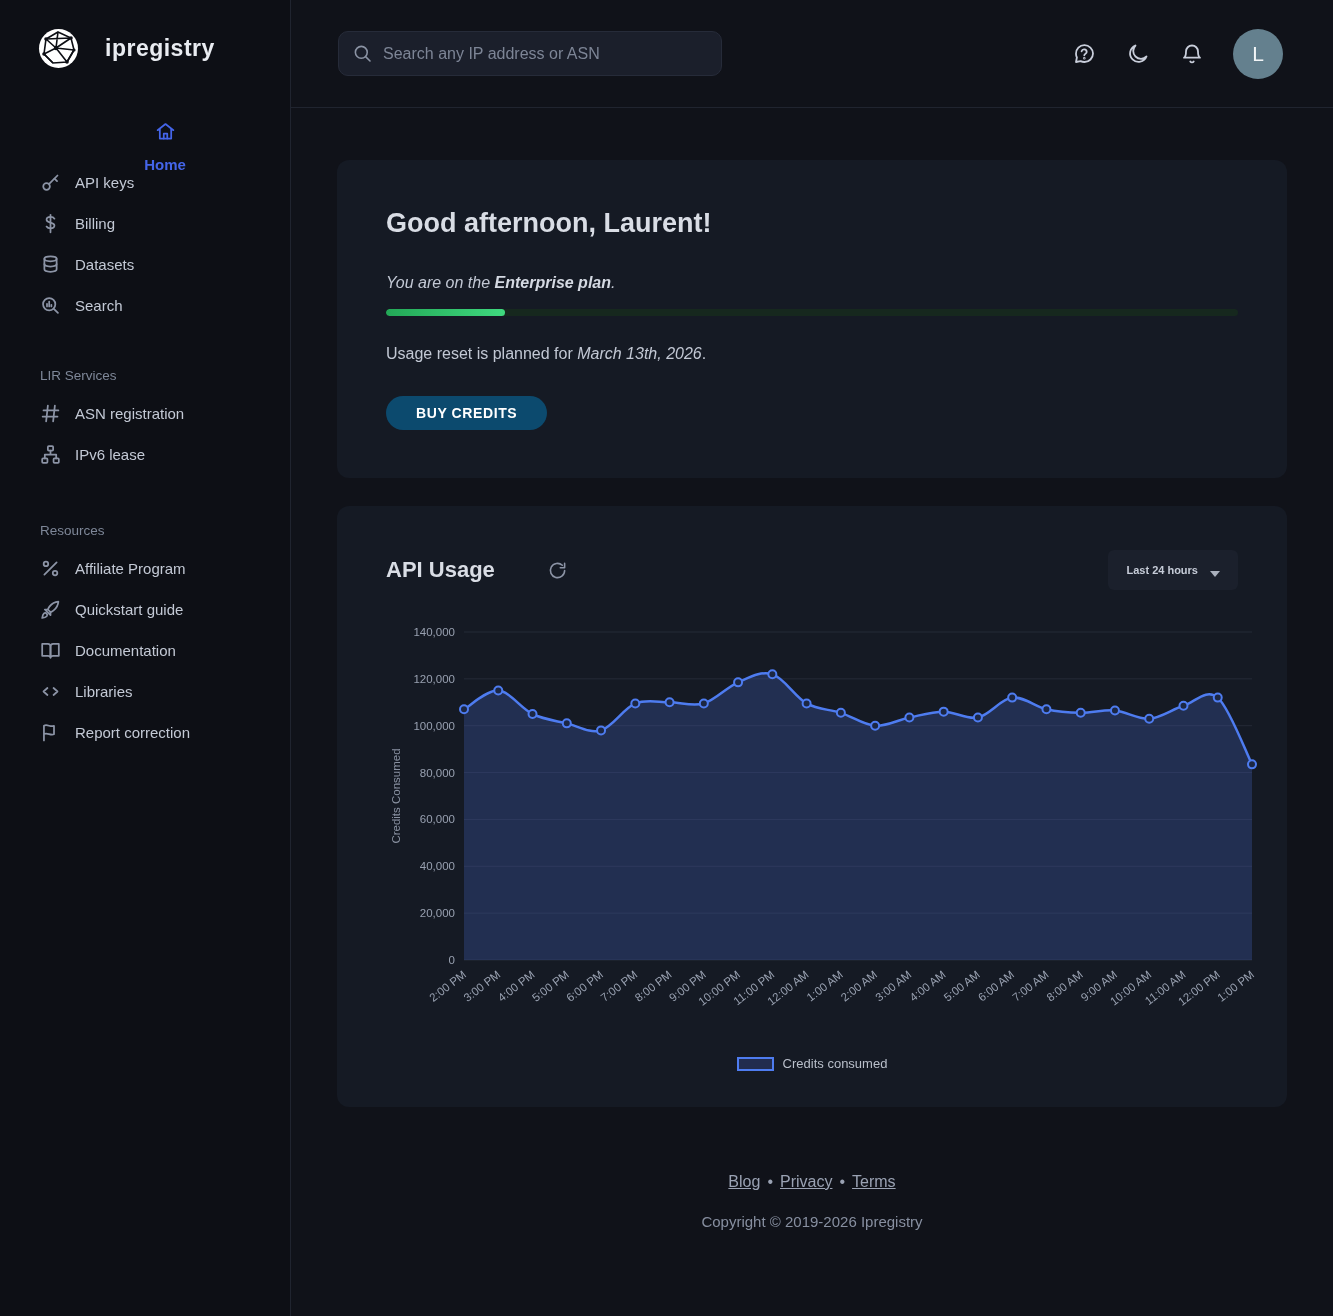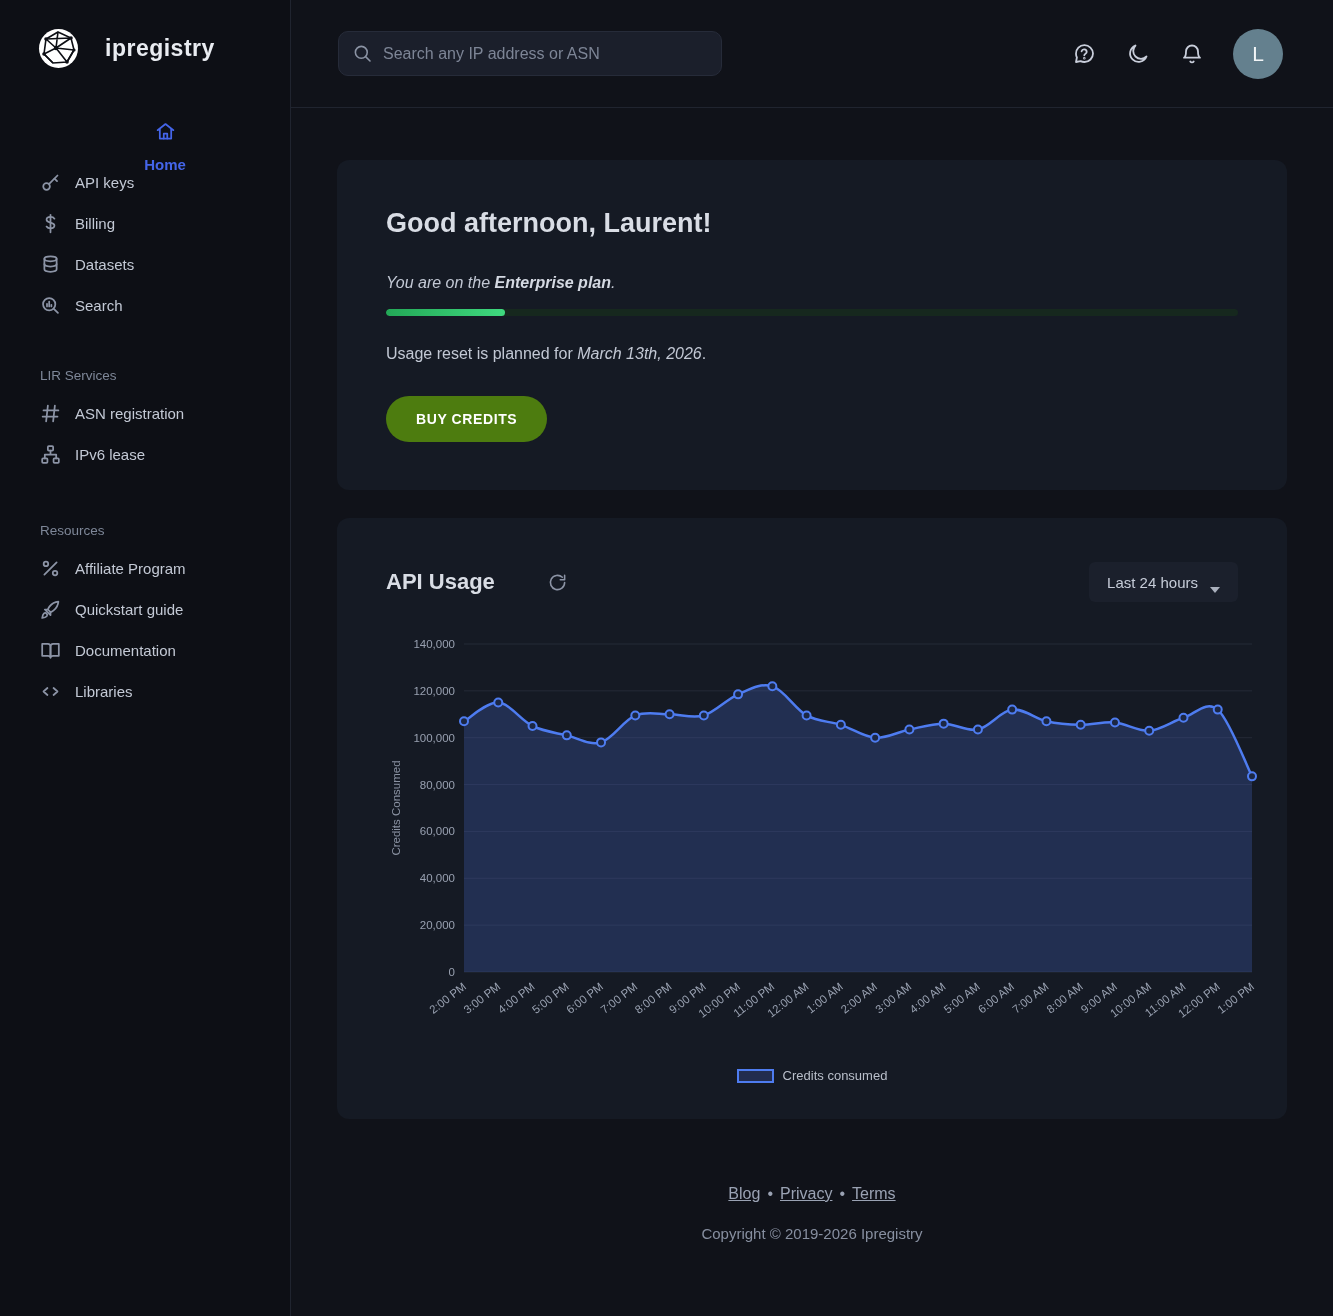--- a/index.html
+++ b/index.html
@@ -80,39 +80,39 @@
     margin-top:17px; height:7px; width:852px; border-radius:4px;
     background:#16281e; overflow:hidden;
   }
   .progress-fill {
     height:100%; border-radius:4px;
     background:linear-gradient(90deg,#23a857,#3fd97f);
   }
   .reset-line { margin-top:29px; font-size:16px; color:#c2c8d4; }
   .buy-btn {
     margin-top:33px; border:none; cursor:pointer;
-    background:#4d7c0f; color:#fff;
+    background:#0c4a6e; color:#fff;
     font-family:"Liberation Sans", sans-serif;
     font-size:14px; font-weight:bold; letter-spacing:.6px;
-    padding:0 30px; height:46px; border-radius:23px;
+    padding:0 30px; height:34px; border-radius:23px;
   }
 
   .usage-card { margin-top:28px; padding:44px 49px 36px 49px; }
   .usage-head { display:flex; align-items:center;gap:36px; }
   .usage-title { font-size:22px; font-weight:bold; color:#d9dde5; }
   .refresh-btn {
     background:none; border:none; cursor:pointer; color:#8c94a6;
     margin-left:14px; width:26px; height:26px; display:flex; align-items:center; justify-content:center;
   }
   .refresh-btn .ic { width:19px; height:19px; }
   .range-select {
     margin-left:auto; height:40px; padding:0 18px;
     background:#1b202c; border-radius:6px; cursor:pointer;
     display:flex; align-items:center; gap:12px;
-    font-size:15px; color:#c6ccd8;
+    font-size:11px; color:#c6ccd8;font-weight:bold;
   }
   .range-select .caret { width:10px; height:6px; color:#aab0bd; }
 
   .chart-wrap { margin-top:26px; }
   #chart-svg { display:block; margin:0 auto; }
   #chart-svg .grid { stroke:#252a37; stroke-width:1; }
   #chart-svg .ytick, #chart-svg .xtick { fill:#98a0b0; font-size:11.5px; font-family:"Liberation Sans",sans-serif; }
   #chart-svg .ytitle { fill:#8a92a2; font-size:11.5px; font-family:"Liberation Sans",sans-serif; }
   #chart-svg .area { fill:rgba(67,97,186,0.30); }
   #chart-svg .line { fill:none; stroke:#4e7cf0; stroke-width:2.5; }
@@ -261,20 +261,28 @@
         </span>
         <span>Documentation</span>
       </div>
       <div class="nav-item">
         <span class="ic">
           <svg viewBox="0 0 24 24" fill="none" stroke="currentColor" stroke-width="2" stroke-linecap="round" stroke-linejoin="round">
               <path d="m8.5 8-4.5 4 4.5 4M15.5 8l4.5 4-4.5 4"></path>
             </svg>
         </span>
         <span>Libraries</span>
+      </div>
+      <div class="nav-item">
+        <span class="ic">
+          <svg viewBox="0 0 24 24" fill="none" stroke="currentColor" stroke-width="2" stroke-linecap="round" stroke-linejoin="round">
+              <path d="M4.5 21V4.2c4-2 7.5 2 11.5.2V14c-4 1.8-7.5-2.2-11.5-.2"></path>
+            </svg>
+        </span>
+        <span>Report correction</span>
       </div>
     </div>
   </aside>
 
   <div class="main">
 
     <header class="topbar">
       <div class="search-box">
         <span class="ic">
           <svg viewBox="0 0 24 24" fill="none" stroke="currentColor" stroke-width="2" stroke-linecap="round">

